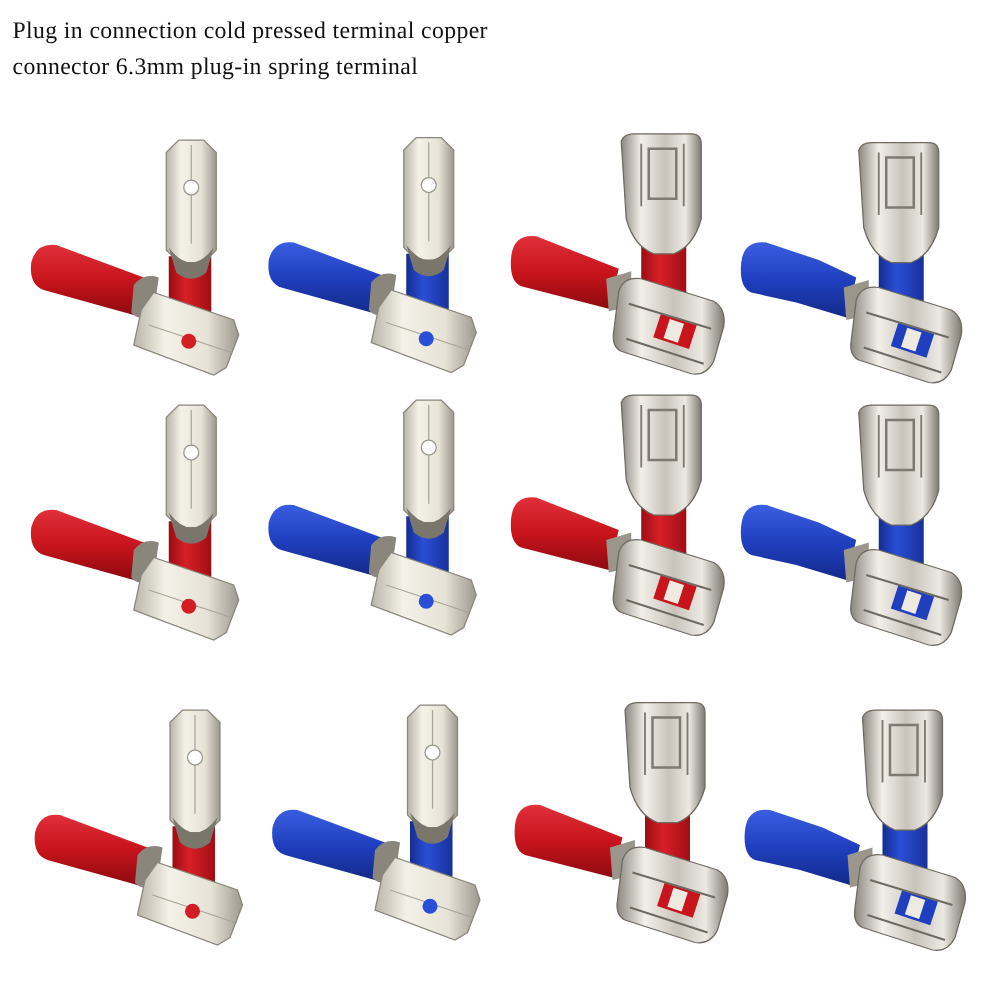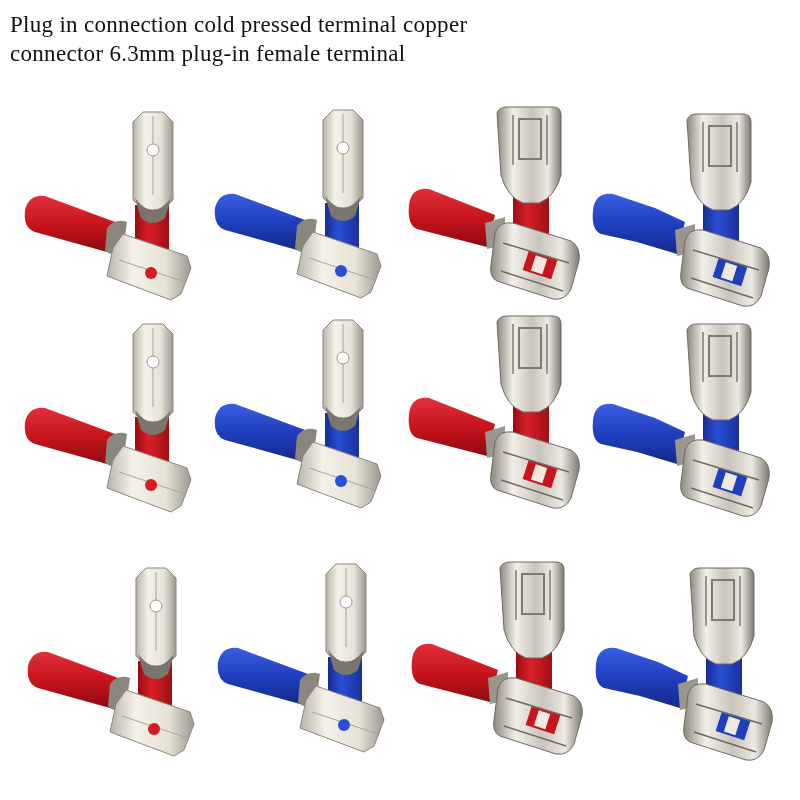--- a/index.html
+++ b/index.html
@@ -1,32 +1,32 @@
 <!DOCTYPE html>
 <html><head>
   <meta charset="utf-8">
   <style>
     html, body { margin: 0; padding: 0; background: #ffffff; }
     body { width: 800px; height: 800px; position: relative; overflow: hidden; font-family: "DejaVu Sans Mono", "Liberation Mono", monospace; }
     .title {
       position: absolute; left: 10px; top: 10px; width: 560px;
       font-family: "Liberation Serif", "DejaVu Serif", serif;
-      font-size: 23px; line-height: 29px; color: #111111; letter-spacing: 0.3px;
+      font-size: 19px; line-height: 29px; color: #111111; letter-spacing: 0.3px;
     }
     .title div { white-space: nowrap; }
     .grid { position: absolute; left: 0; top: 100px; width: 800px; height: 700px; }
     .cell { position: absolute; width: 195px; height: 210px; }
     .cell svg { width: 100%; height: 100%; display: block; }
   </style>
 </head>
 <body>
 
 <div class="title">
   <div>Plug in connection cold pressed terminal copper</div>
-  <div>connector 6.3mm plug-in female terminal</div>
+  <div>connector 6.3mm plug-in spring terminal</div>
 </div>
 
 <div class="grid">
 
   <svg width="0" height="0" style="position:absolute">
     <defs>
       <linearGradient id="metalG" x1="0" y1="0" x2="1" y2="0">
         <stop offset="0" stop-color="#b8b4a8"></stop>
         <stop offset="0.3" stop-color="#f4f1e8"></stop>
         <stop offset="0.7" stop-color="#e6e2d6"></stop>

